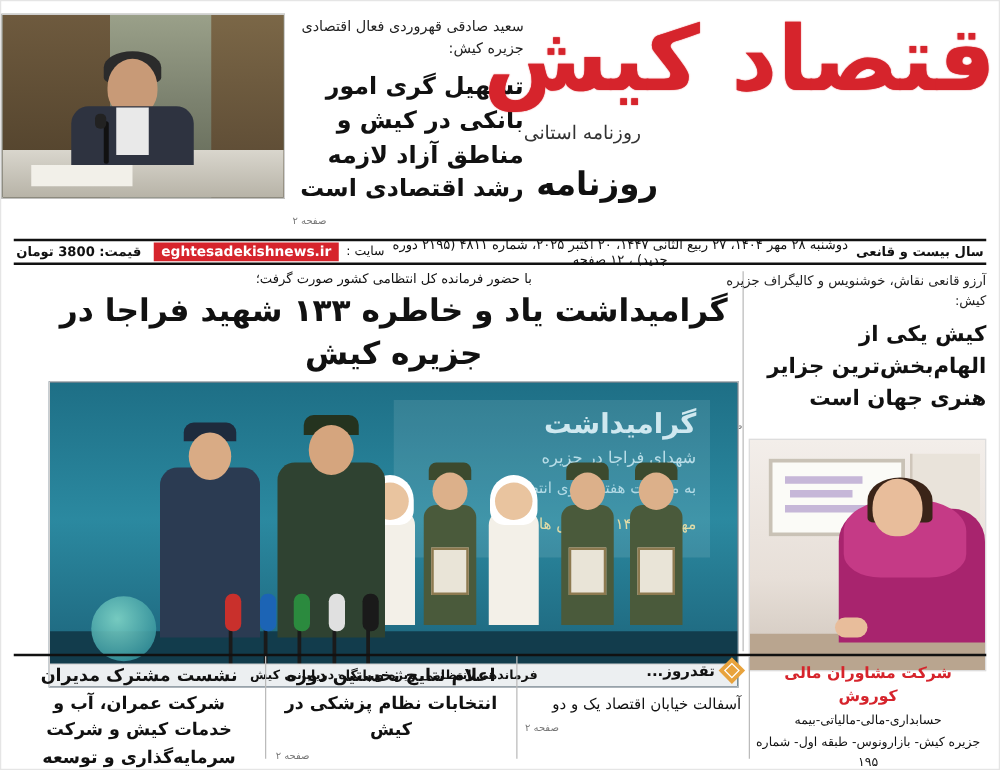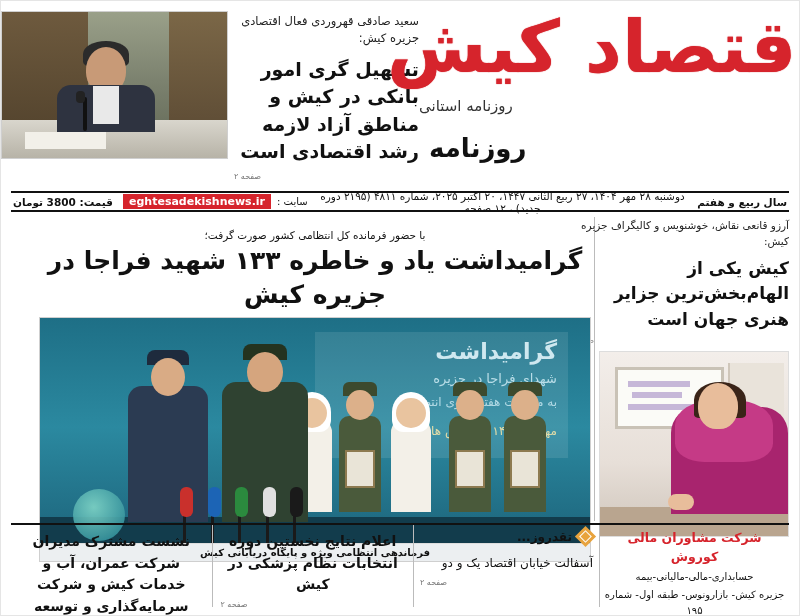--- a/index.html
+++ b/index.html
@@ -198,21 +198,21 @@
   .p2-desk { position:absolute; left:0; bottom:0; width:100%; height:16%; background:#b9a58f; }
   .p2-body { position:absolute; left:38%; bottom:12%; width:62%; height:58%; background:#a8246e; border-radius:26px 26px 0 0; }
   .p2-scarf { position:absolute; left:40%; bottom:40%; width:52%; height:34%; background:#c53a86; border-radius:40% 40% 30% 30%; }
   .p2-face { position:absolute; left:52%; bottom:58%; width:40px; height:46px; background:#e8bd9b; border-radius:50% 50% 45% 45%; }
   .p2-hair { position:absolute; left:50%; bottom:64%; width:52px; height:36px; background:#3a2418; border-radius:50% 50% 10% 10%; }
   .p2-hand { position:absolute; left:36%; bottom:14%; width:26px; height:16px; background:#e8bd9b; border-radius:8px; }
 
   
   .main-story {
     position: absolute;
-    top: 12px; right: 198px; left: 0;
+    top: 0; right: 198px; left: 0;
     height: 300px;
     padding-left: 28px;
   }
   .ms-kicker {
     direction: rtl;
     text-align: center;
     font-size: 10.5px;
     color: #111;
     margin-bottom: 3px;
   }
@@ -349,21 +349,21 @@
         <div class="p1-body"></div>
         <div class="p1-shirt"></div>
         <div class="p1-mic"></div>
         <div class="p1-mic2"></div>
         <div class="p1-paper"></div>
       </div>
     </div>
   </div>
 
   <div class="infobar">
-    <div class="ib-right">سال ربیع و هفتم</div>
+    <div class="ib-right">سال بیست و قانعی</div>
     <div class="ib-mid">دوشنبه ۲۸ مهر ۱۴۰۴، ۲۷ ربیع الثانی ۱۴۴۷، ۲۰ اکتبر ۲۰۲۵، شماره ۴۸۱۱ (۲۱۹۵ دوره جدید) ، ۱۲ صفحه</div>
     <div class="ib-site">سایت :</div>
     <div class="ib-left">eghtesadekishnews.ir</div>
     <div class="ib-right" style="margin-right:6px;">قیمت: 3800 تومان</div>
   </div>
 
   <div class="body">
 
     <div class="divider-v"></div>
 

